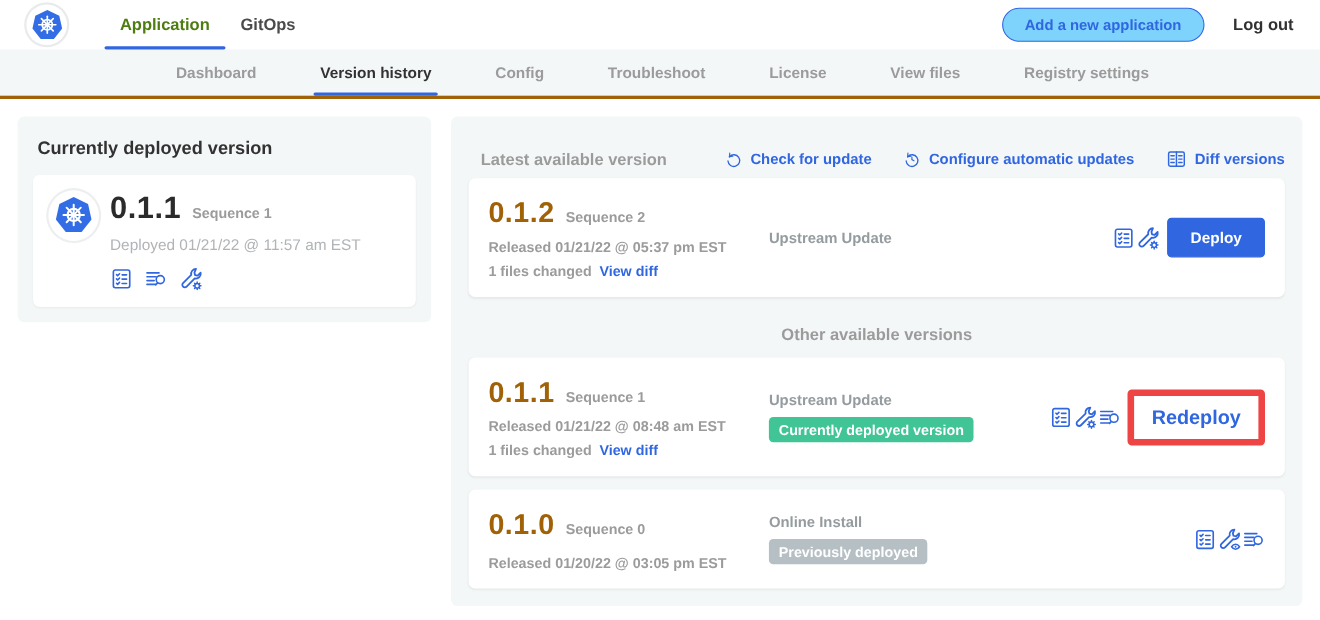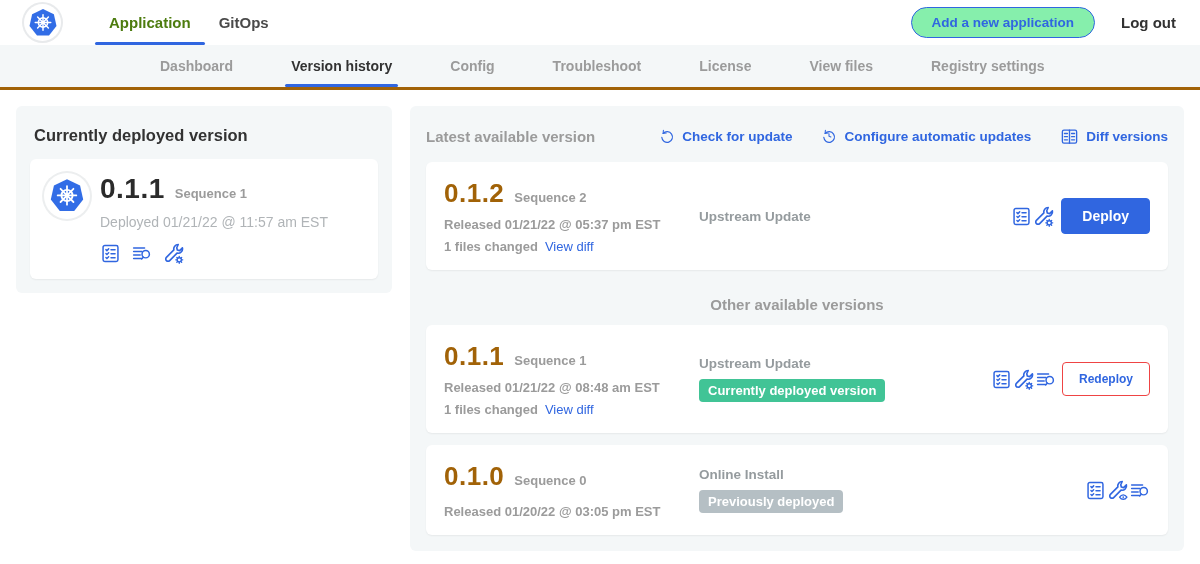--- a/index.html
+++ b/index.html
@@ -7,21 +7,21 @@
   body { font-family: "Liberation Sans", "DejaVu Sans", sans-serif; color: #323232; }
 
   
   .header { height: 45px; display: flex; align-items: stretch; background: #fff; padding: 0 24px 0 24px; }
   .logo-wrap { display: flex; align-items: center; margin-right: 34px; }
   .logo-avatar { width: 37px; height: 37px; border-radius: 50%; background: #fff; box-shadow: 0 0 0 2px #e8eaec; display: flex; align-items: center; justify-content: center; }
   .header-tab { display: flex; align-items: center; padding: 0 14px; font-size: 15px; font-weight: 700; color: #4d7c0f; position: relative; cursor: pointer; }
   .header-tab.inactive { font-weight: 600; color: #4a4a4a; }
   .header-tab.active::after { content: ""; position: absolute; left: 0; right: 0; bottom: 0; height: 3px; background: #3066e0; border-radius: 2px; }
   .header-spacer { flex: 1; }
-  .add-app-btn { align-self: center; border: 1px solid #3066e0; background: #86efac; color: #3066e0; font-family: inherit; font-size: 13.5px; font-weight: 700; padding: 7px 20px; border-radius: 18px; cursor: pointer; }
+  .add-app-btn { align-self: center; border: 1px solid #3066e0; background: #7dd3fc; color: #3066e0; font-family: inherit; font-size: 13.5px; font-weight: 700; padding: 7px 20px; border-radius: 18px; cursor: pointer; }
   .logout { align-self: center; margin-left: 26px; font-size: 15px; font-weight: 600; color: #323232; cursor: pointer; }
 
   
   .subnav { height: 45px; background: #f4f7f8; border-bottom: 3px solid #a16207; display: flex; align-items: stretch; padding-left: 160px; }
   .subnav-tab { display: flex; align-items: center; margin-right: 58px; font-size: 14px; font-weight: 600; color: #9b9b9b; cursor: pointer; position: relative; }
   .subnav-tab.active { color: #323232; }
   .subnav-tab.active::after { content: ""; position: absolute; left: -6px; right: -6px; bottom: 0; height: 3px; background: #3066e0; border-radius: 2px; }
 
   
   .main { display: flex; align-items: flex-start; gap: 18px; padding: 16px; }
@@ -33,38 +33,38 @@
   .app-logo-avatar { width: 46px; height: 46px; border-radius: 50%; background: #fff; box-shadow: 0 0 0 2px #eceeef; display: flex; align-items: center; justify-content: center; }
   .version-line { display: flex; align-items: baseline; gap: 10px; }
   .version-number-lg { font-size: 28px; font-weight: 800; letter-spacing: .5px; color: #2b2b2b; }
   .sequence-label { font-size: 13px; font-weight: 600; color: #9b9b9b; }
   .deployed-date { margin-top: 9px; font-size: 14px; font-weight: 400; color: #b0b4b7; }
   .icon-row { display: flex; align-items: center; gap: 10px; margin-top: 12px; color: #3066e0; }
   .icon-row svg, .row-actions svg { cursor: pointer; }
 
   
   .version-panel { flex: 1; background: #f4f7f8; border-radius: 6px; padding: 12px 16px 16px 16px; }
-  .panel-header { display: flex; align-items: center; height: 36px; margin-bottom: 8px; }
+  .panel-header { display: flex; align-items: flex-end; height: 36px; margin-bottom: 8px; margin-left: 11px; }
   .panel-title { font-size: 15px; font-weight: 600; color: #9b9b9b; }
   .panel-actions { margin-left: auto; display: flex; align-items: center; gap: 29px; }
   .panel-action { display: flex; align-items: center; gap: 7px; color: #3066e0; font-size: 13.5px; font-weight: 700; cursor: pointer; }
 
   .version-row { background: #fff; border-radius: 6px; box-shadow: 0 1px 2px rgba(0,0,0,.06); padding: 16px 18px; display: grid; grid-template-columns: 255px 1fr auto; align-items: center; }
   .version-number { font-size: 26px; font-weight: 800; letter-spacing: .5px; color: #a16207; }
   .released-date { margin-top: 8px; font-size: 13px; font-weight: 600; color: #9b9b9b; }
   .files-line { margin-top: 7px; font-size: 13px; font-weight: 600; color: #9b9b9b; display: flex; gap: 7px; }
-  .view-diff { color: #3066e0; font-weight: 400; cursor: pointer; }
+  .view-diff { color: #3066e0; font-weight: 700; cursor: pointer; }
   .row-middle { display: flex; flex-direction: column; align-items: flex-start; gap: 8px; }
   .source-label { font-size: 13.5px; font-weight: 700; color: #959b9e; }
   .badge { font-size: 13px; font-weight: 700; color: #fff; padding: 4px 9px; border-radius: 4px; }
   .badge.green { background: #41c496; }
   .badge.gray { background: #b5bfc4; }
   .row-actions { display: flex; align-items: center; color: #3066e0; }
   .btn-deploy { background: #3066e0; border: 1px solid #3066e0; color: #fff; font-family: inherit; font-size: 14px; font-weight: 700; padding: 9px 20px; border-radius: 4px; cursor: pointer; margin-left: 6px; }
-  .btn-redeploy { background: #fff; border: 1px solid #ef4444; color: #3066e0; font-family: inherit; font-size: 12px; font-weight: 700; padding: 9px 16px; border-radius: 4px; cursor: pointer; margin-left: 6px; }
+  .btn-redeploy { background: #fff; border: 6px solid #ef4444; color: #3066e0; font-family: inherit; font-size: 18px; font-weight: 700; padding: 9px 16px; border-radius: 4px; cursor: pointer; margin-left: 6px; }
   .other-title { margin: 26px 2px 12px 2px; font-size: 15px; font-weight: 600; color: #9b9b9b; text-align: center; }
   .row-gap { height: 12px; }
 </style>
 </head>
 <body>
 
 <svg width="0" height="0" style="position:absolute">
   <defs>
     <g id="i-k8s">
       <polygon points="12,0.8 20.7,5 22.8,14.4 16.8,22 7.2,22 1.2,14.4 3.3,5" fill="#326de6"></polygon>

